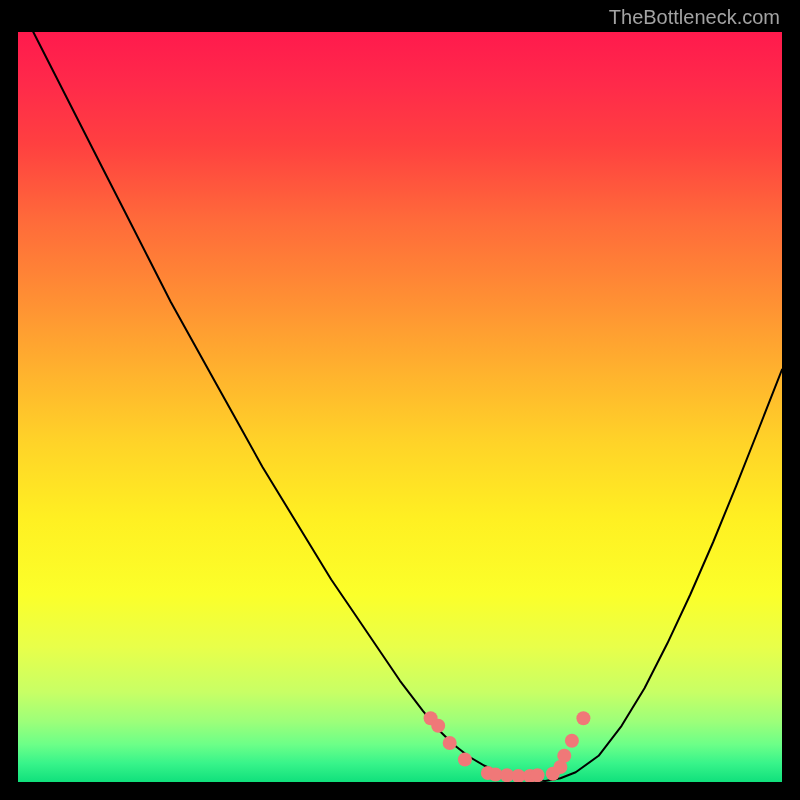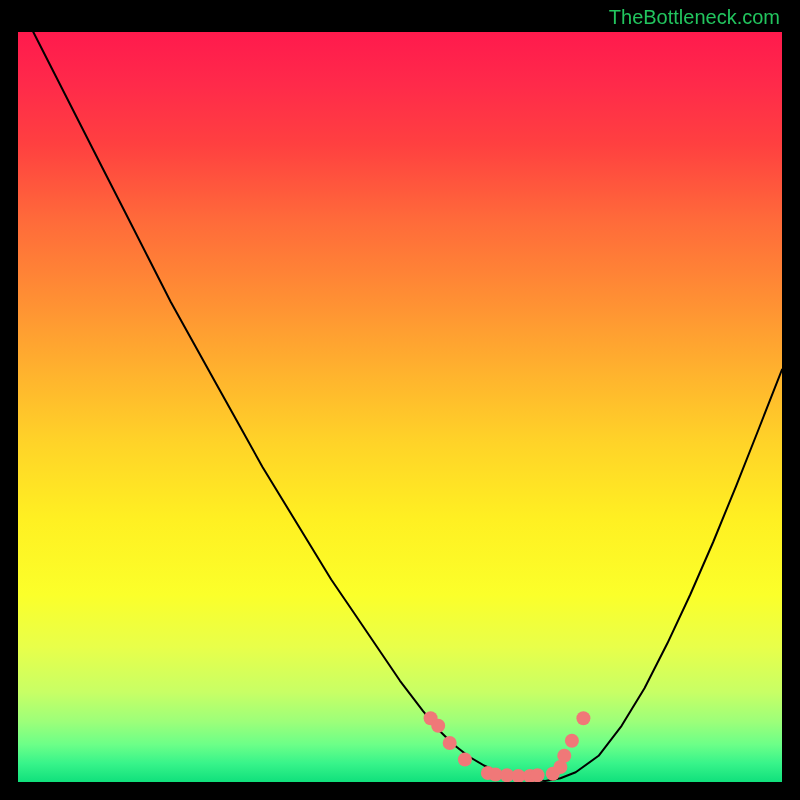--- a/index.html
+++ b/index.html
@@ -1,18 +1,18 @@
 <!DOCTYPE html>
 <html><head>
 <meta charset="utf-8">
 <style>
   html,body{margin:0;padding:0;width:800px;height:800px;overflow:hidden;background:#000;}
   .frame{position:relative;width:800px;height:800px;background:#000;}
   .plot{position:absolute;left:18px;top:32px;width:764px;height:750px;overflow:hidden;}
-  .watermark{position:absolute;right:20px;top:6px;color:#22c55e;font:20px Arial,Helvetica,sans-serif;text-align:right;}
+  .watermark{position:absolute;right:20px;top:6px;color:#a3a3a3;font:20px Arial,Helvetica,sans-serif;text-align:right;}
   svg{display:block;}
 </style>
 </head>
 <body>
 <div class="frame">
   <div class="watermark">TheBottleneck.com</div>
   <div class="plot">
     <svg id="svg" width="764" height="750" viewBox="0 0 764 750" preserveAspectRatio="none">
         <defs>
           <linearGradient id="bg-grad" x1="0" y1="0" x2="0" y2="1">

